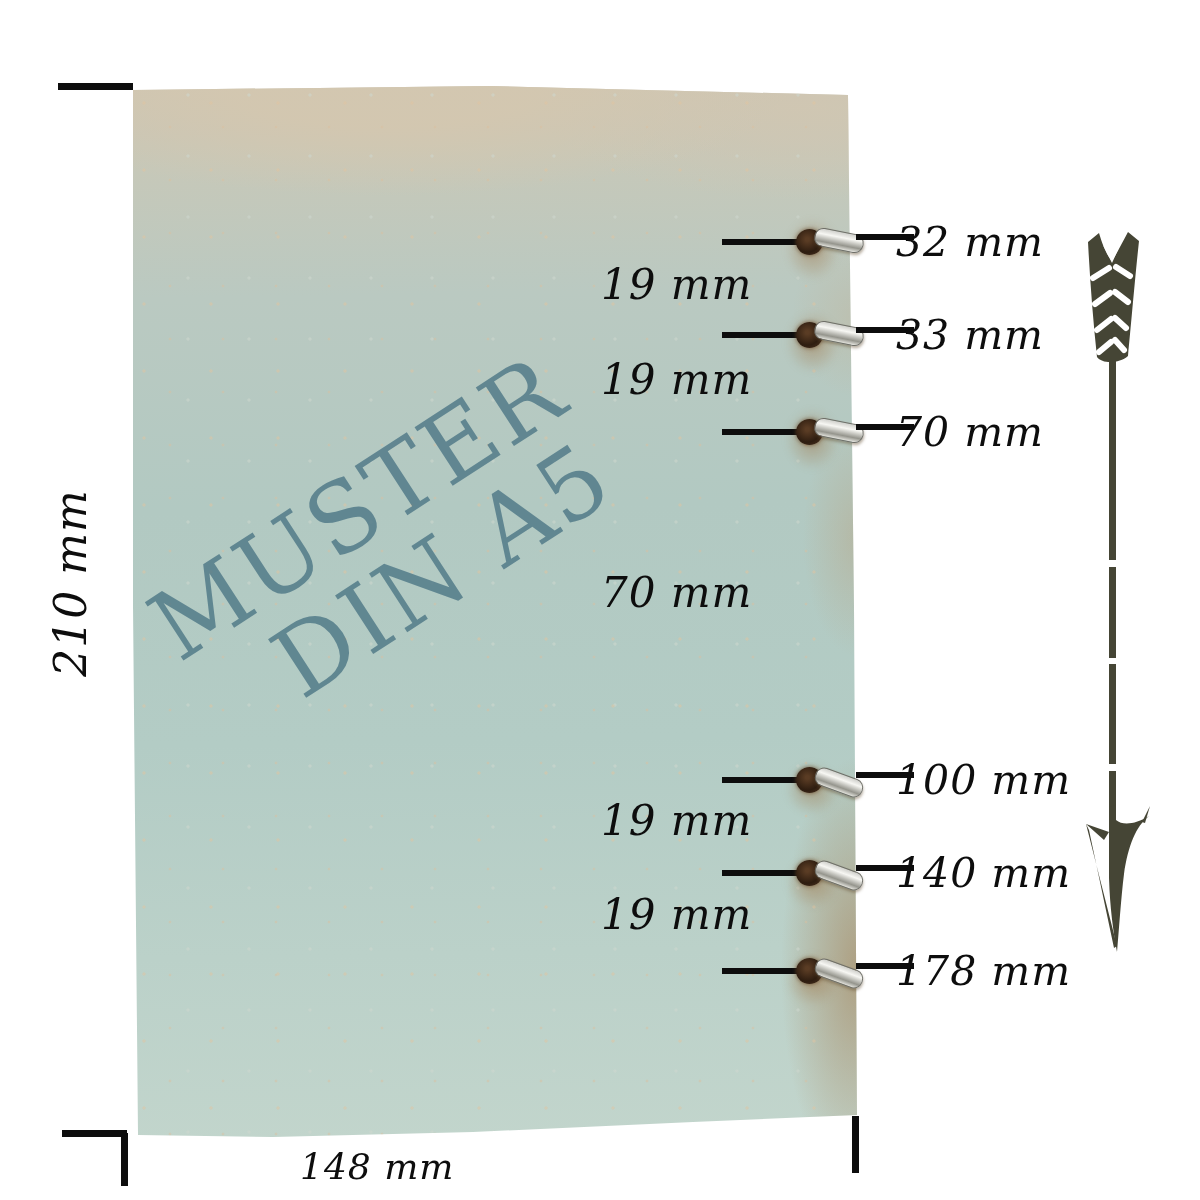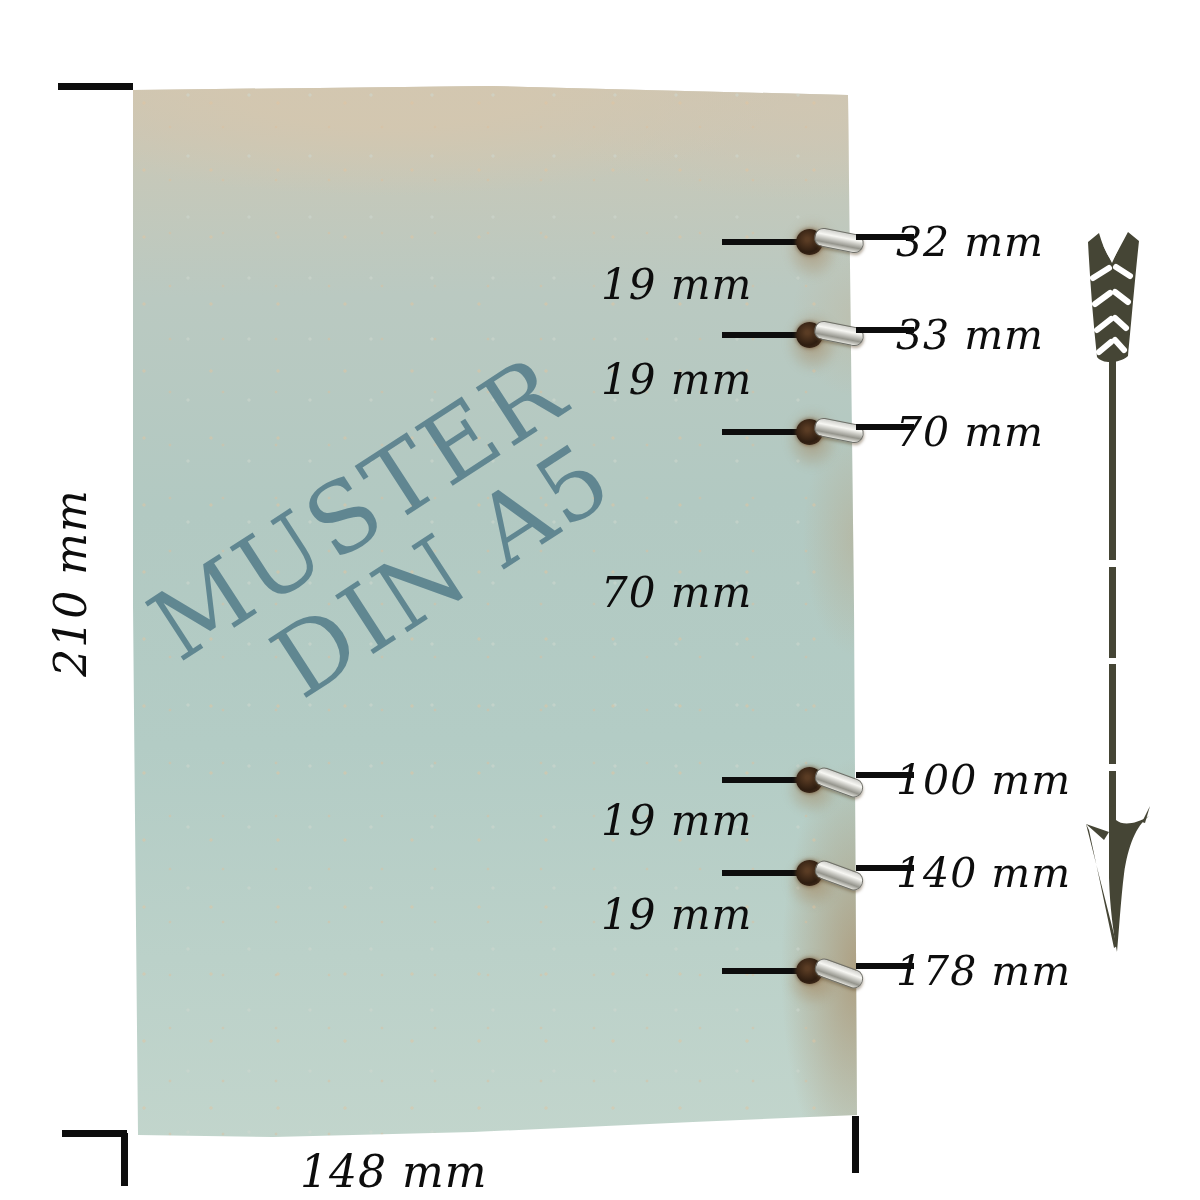--- a/index.html
+++ b/index.html
@@ -54,21 +54,21 @@
 
   
   .tick{position:absolute;background:#0d0d0d;z-index:5;}
   .tick-tl{left:58px;top:83px;width:75px;height:7px;}
   .tick-blh{left:62px;top:1130px;width:65px;height:7px;}
   .tick-blv{left:121px;top:1133px;width:7px;height:53px;}
   .tick-brv{left:852px;top:1116px;width:7px;height:57px;}
   .height-label{position:absolute;left:70px;top:583px;
     transform:translate(-50%,-50%) rotate(-90deg);
     font-size:44px;font-style:italic;white-space:nowrap;letter-spacing:1px;z-index:5;}
-  .width-label{position:absolute;left:300px;top:1146px;font-size:44px;font-style:italic;
+  .width-label{position:absolute;left:300px;top:1146px;font-size:36px;font-style:italic;
     white-space:nowrap;letter-spacing:1px;z-index:5;}
 
   
   .arrow-svg{position:absolute;left:1072px;top:230px;width:82px;height:724px;z-index:2;}
 </style>
 </head>
 <body>
 
 <div class="canvas">
 

